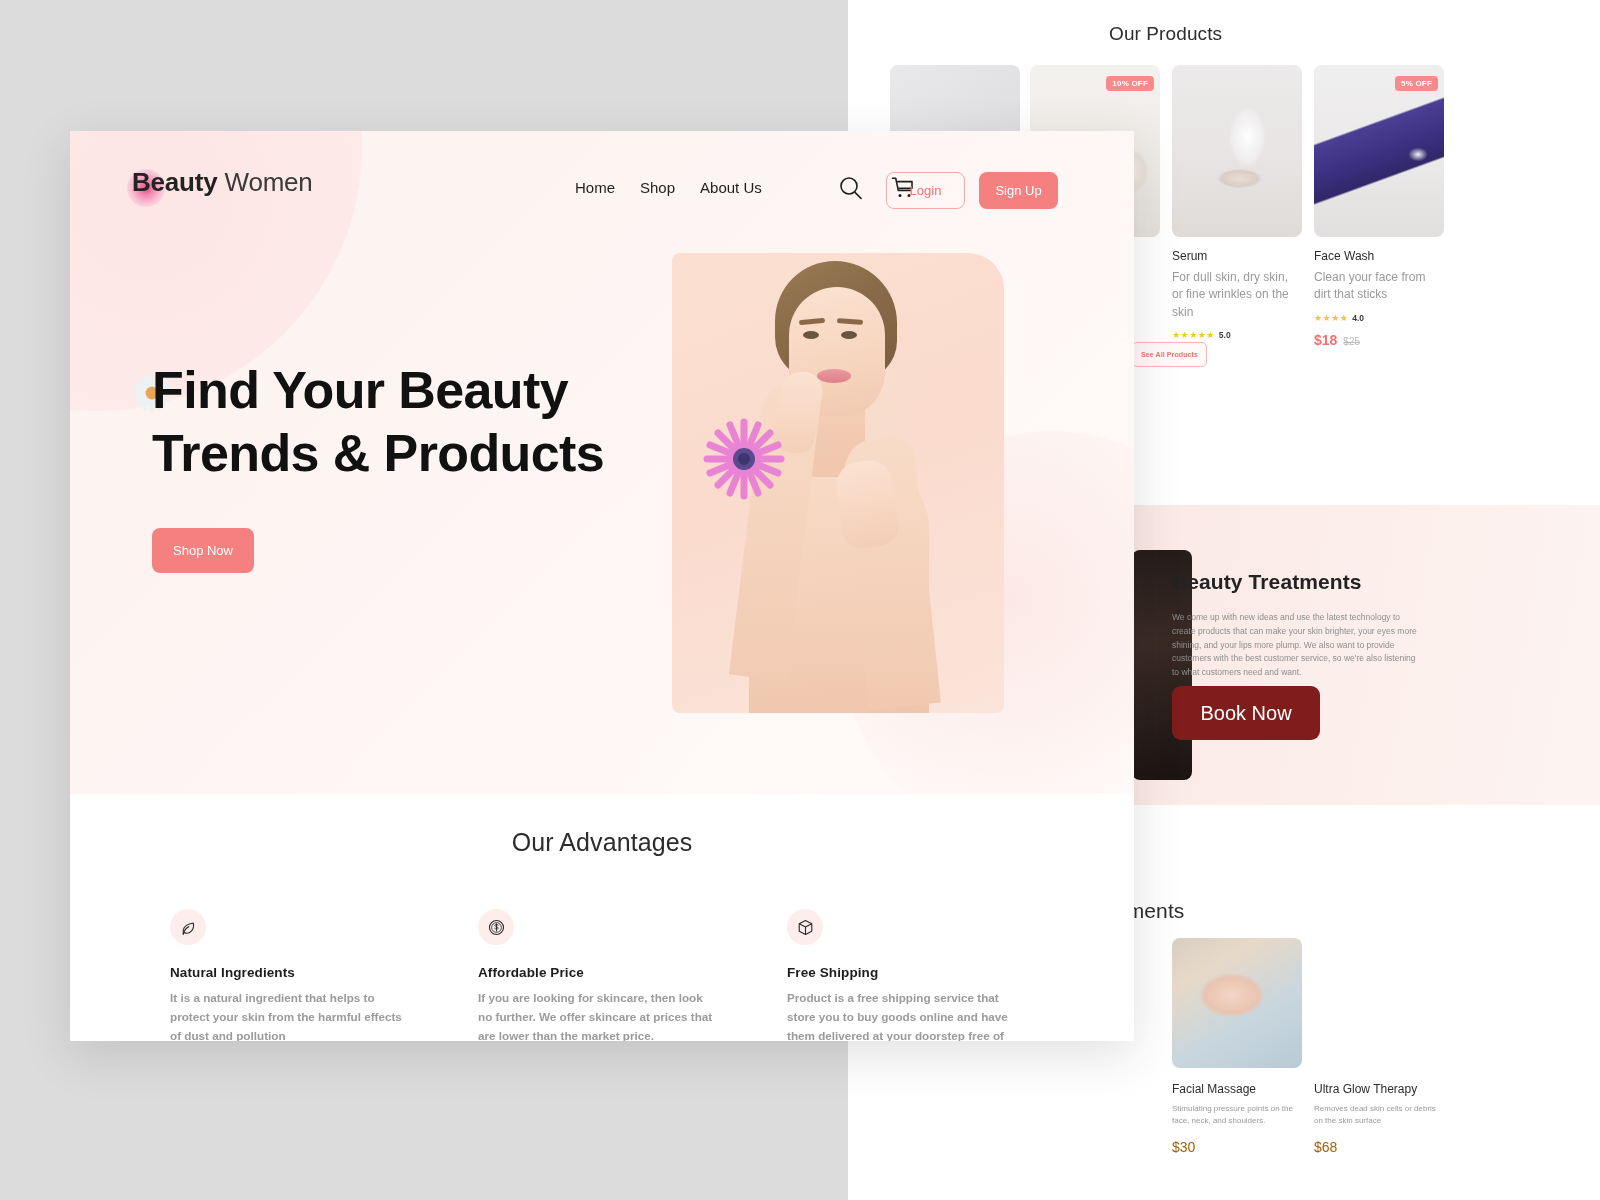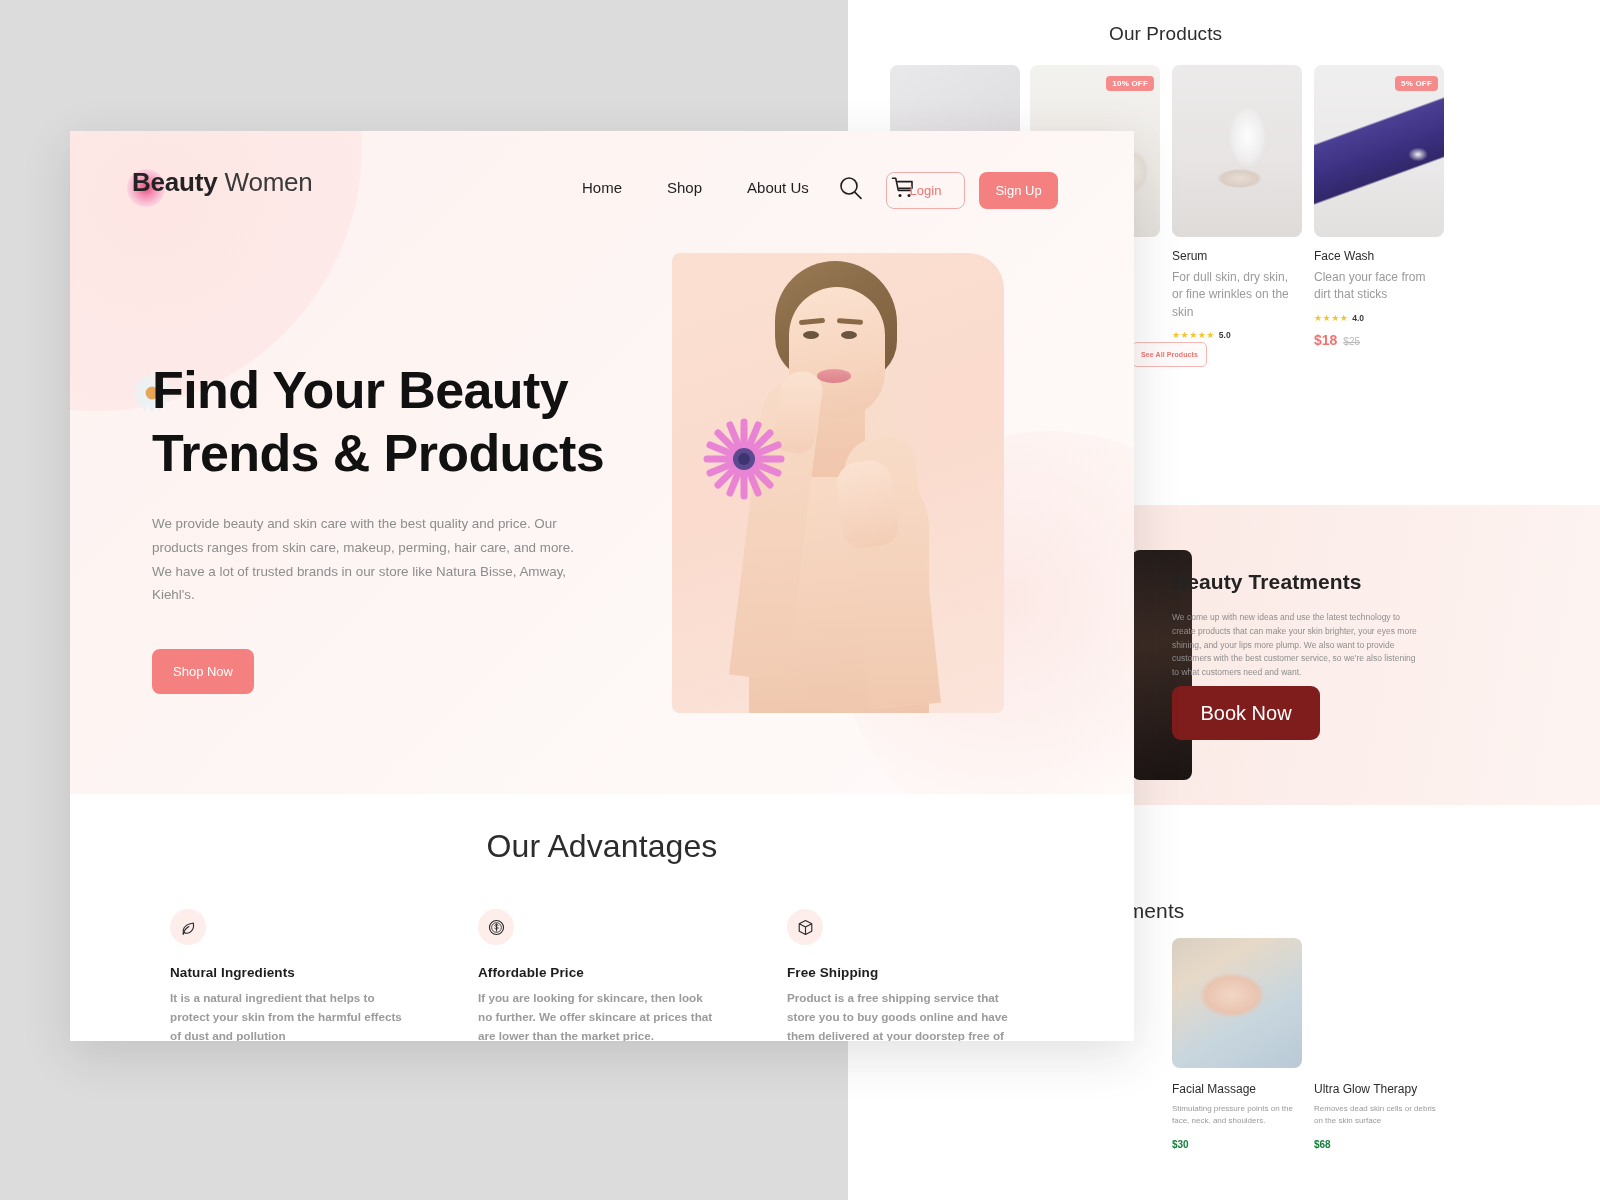--- a/index.html
+++ b/index.html
@@ -100,21 +100,21 @@
     display: flex; align-items: center; justify-content: center;
     border: none; font-family: inherit;
   }
 
   
   .bp-treat-row { position: absolute; left: 0; top: 938px; width: 752px; height: 230px; }
   .bt-card { position: absolute; top: 0; width: 130px; }
   .bt-card .thumb { width: 130px; height: 130px; border-radius: 8px; overflow: hidden; position: relative; }
   .bt-card .t-name { margin-top: 14px; font-size: 12px; font-weight: 500; color: #2c2c2c; }
   .bt-card .t-desc { margin-top: 7px; font-size: 8px; color: #9a9a9a; line-height: 1.5; }
-  .bt-card .t-price { margin-top: 12px; font-size: 10px; font-weight: 700; color: #15803d; }
+  .bt-card .t-price { margin-top: 12px; font-size: 14px; font-weight: 400; color: #a16207; }
 
   
   .ph-serum {
     background:
       radial-gradient(ellipse 26px 42px at 58% 42%, rgba(255,255,255,.95) 0%, rgba(246,246,248,.55) 55%, rgba(0,0,0,0) 72%),
       radial-gradient(ellipse 30px 13px at 52% 66%, #e8ddd6 0%, #d9cdc4 60%, rgba(0,0,0,0) 75%),
       linear-gradient(180deg,#eceaea 0%, #e7e4e3 55%, #dedbd9 100%);
   }
   .ph-facewash {
     background:
@@ -178,21 +178,21 @@
       radial-gradient(circle at 50% 50%, #e8558a 0%, #ef6f9c 16%, #f48fb4 30%, #f7a9c4 44%, #f9c2d5 58%, #fbd7e3 72%, rgba(252,226,235,.35) 86%, rgba(255,255,255,0) 94%);
     filter: blur(.2px);
   }
   .logo-text {
     position: relative; z-index: 2;
     font-size: 26px; font-weight: 700; color: #232323; letter-spacing: -.2px;
   }
   .logo-text .light { font-weight: 400; color: #3a3a3a; }
   .nav {
     position: absolute; left: 505px; top: 48px;
-    display: flex; gap: 45px; margin-left: 7px;
+    display: flex; gap: 25px;
   }
   .nav a { font-size: 15px; color: #1f1f1f; text-decoration: none; }
   .icon-btn { position: absolute; top: 44px; width: 26px; height: 26px; }
   #search-btn { left: 768px; }
   #cart-btn   { left: 820px; }
   .auth-btn {
     position: absolute; top: 41px;
     height: 37px; border-radius: 8px;
     display: flex; align-items: center; justify-content: center;
     font-size: 13px; font-family: inherit;
@@ -303,21 +303,21 @@
   }
 
   .flower-purple {
     position: absolute; left: 628px; top: 282px;
     width: 92px; height: 92px; z-index: 4;
   }
 
   
   .adv-title {
     position: absolute; left: 0; top: 697px; width: 1064px;
-    text-align: center; font-size: 32px; font-weight: 500; color: #2c2c2c;
+    text-align: center; font-size: 25px; font-weight: 500; color: #2c2c2c;
     letter-spacing: .1px;
   }
   .adv-row { position: absolute; left: 0; top: 778px; width: 1064px; }
   .adv-item { position: absolute; top: 0; width: 240px; }
   .adv-ico {
     width: 36px; height: 36px; border-radius: 50%;
     background: #fdeeec;
     display: flex; align-items: center; justify-content: center;
   }
   .adv-h {
@@ -477,21 +477,20 @@
                 <line x1="22" y1="22" x2="15" y2="6.5"></line>
               </g>
               <circle cx="22" cy="22" r="6.4" fill="#e8a558"></circle>
             </g>
           </svg>
         </div>
         <h1 class="hero-title">
           <span>Find Your Beauty</span><br>
           <span>Trends &amp; Products</span>
         </h1>
-        <p class="hero-desc">We provide beauty and skin care with the best quality and price. Our products ranges from skin care, makeup, perming, hair care, and more. We have a lot of trusted brands in our store like Natura Bisse, Amway, Kiehl's.</p>
         <button class="shop-btn">Shop Now</button>
       </div>
 
       <div class="hero-photo">
         <div class="model">
           <div class="hair"></div>
           <div class="chest"></div>
           <div class="neck"></div>
           <div class="face"></div>
           <div class="brow-l"></div>

